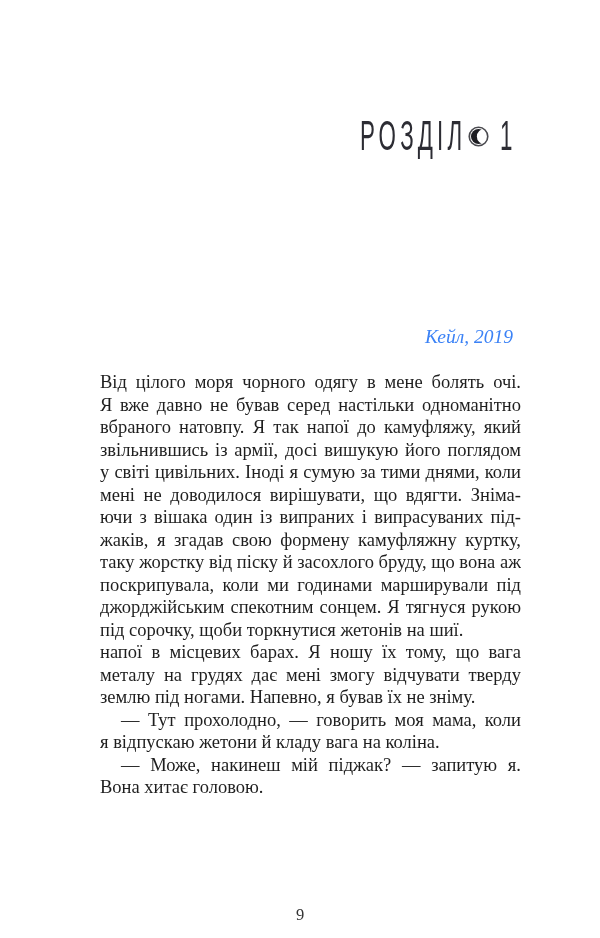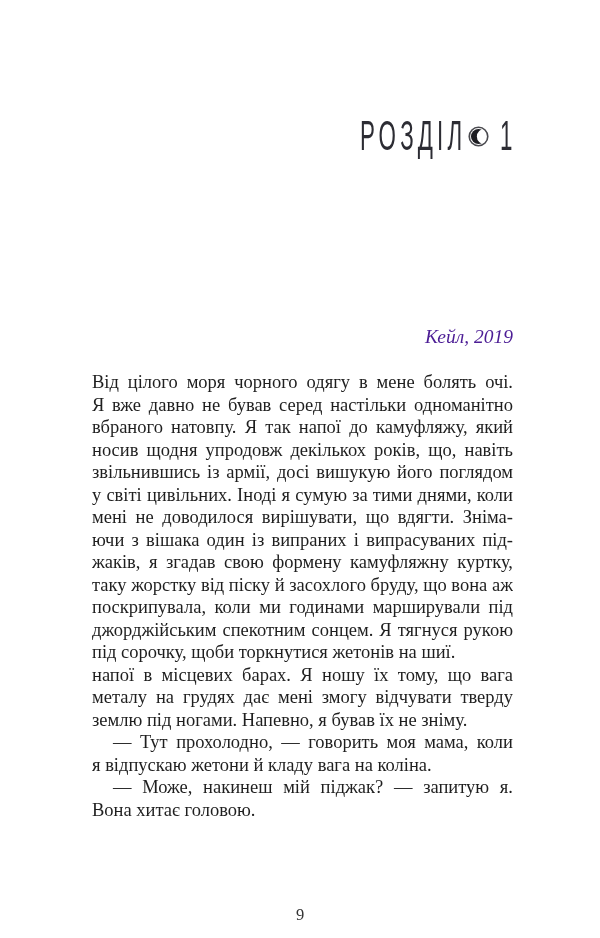--- a/index.html
+++ b/index.html
@@ -45,27 +45,27 @@
     flex: 0 0 auto;
   }
 
   
   .dateline {
     position: absolute;
     top: 304px; right: 87px;
     font-style: italic;
     font-size: 19.5px;
     line-height: 26px;
-    color: #4c1d95;
+    color: #3b82f6;
   }
 
   
   .body-block {
     position: absolute;
-    left: 92px; top: 351px;
+    left: 100px; top: 351px;
     width: 421px;
   }
   .para { margin: 0; padding: 0; }
   .line {
     height: 22.5px;
     line-height: 22.5px;
     font-size: 18.5px;
     color: #1f1f1f;
     text-align: justify;
     text-align-last: justify;
@@ -112,21 +112,20 @@
   </div>
 
   <div class="dateline">Кейл, 2019</div>
 
   <div class="body-block">
 
     <div class="para">
       <div class="line">Від цілого моря чорного одягу в мене болять очі.</div>
       <div class="line">Я вже давно не бував серед настільки одноманітно</div>
       <div class="line">вбраного натовпу. Я так напої до камуфляжу, який</div>
-      <div class="line">носив щодня упродовж декількох років, що, навіть</div>
       <div class="line">звільнившись із армії, досі вишукую його поглядом</div>
       <div class="line">у світі цивільних. Іноді я сумую за тими днями, коли</div>
       <div class="line">мені не доводилося вирішувати, що вдягти. Зніма-</div>
       <div class="line">ючи з вішака один із випраних і випрасуваних під-</div>
       <div class="line">жаків, я згадав свою формену камуфляжну куртку,</div>
       <div class="line">таку жорстку від піску й засохлого бруду, що вона аж</div>
       <div class="line">поскрипувала, коли ми годинами марширували під</div>
       <div class="line">джорджійським спекотним сонцем. Я тягнуся рукою</div>
       <div class="line last">під сорочку, щоби торкнутися жетонів на шиї.</div>
     </div>

